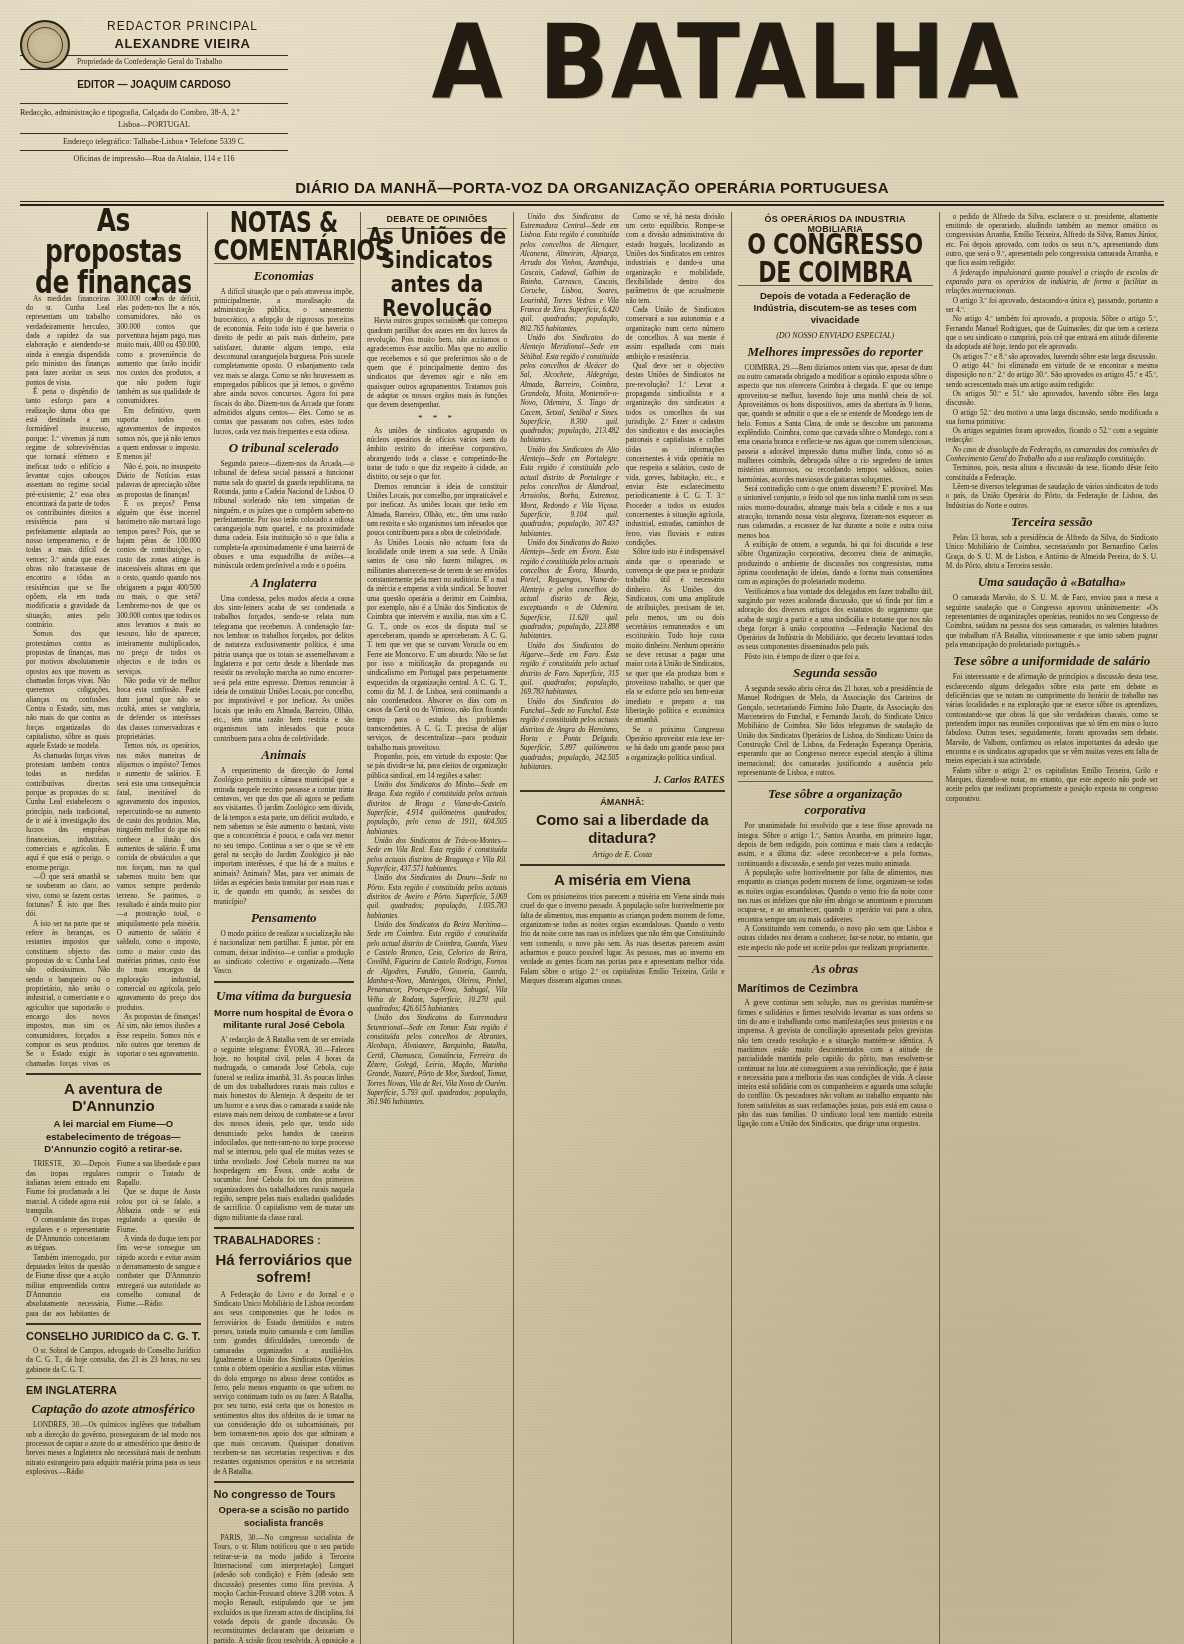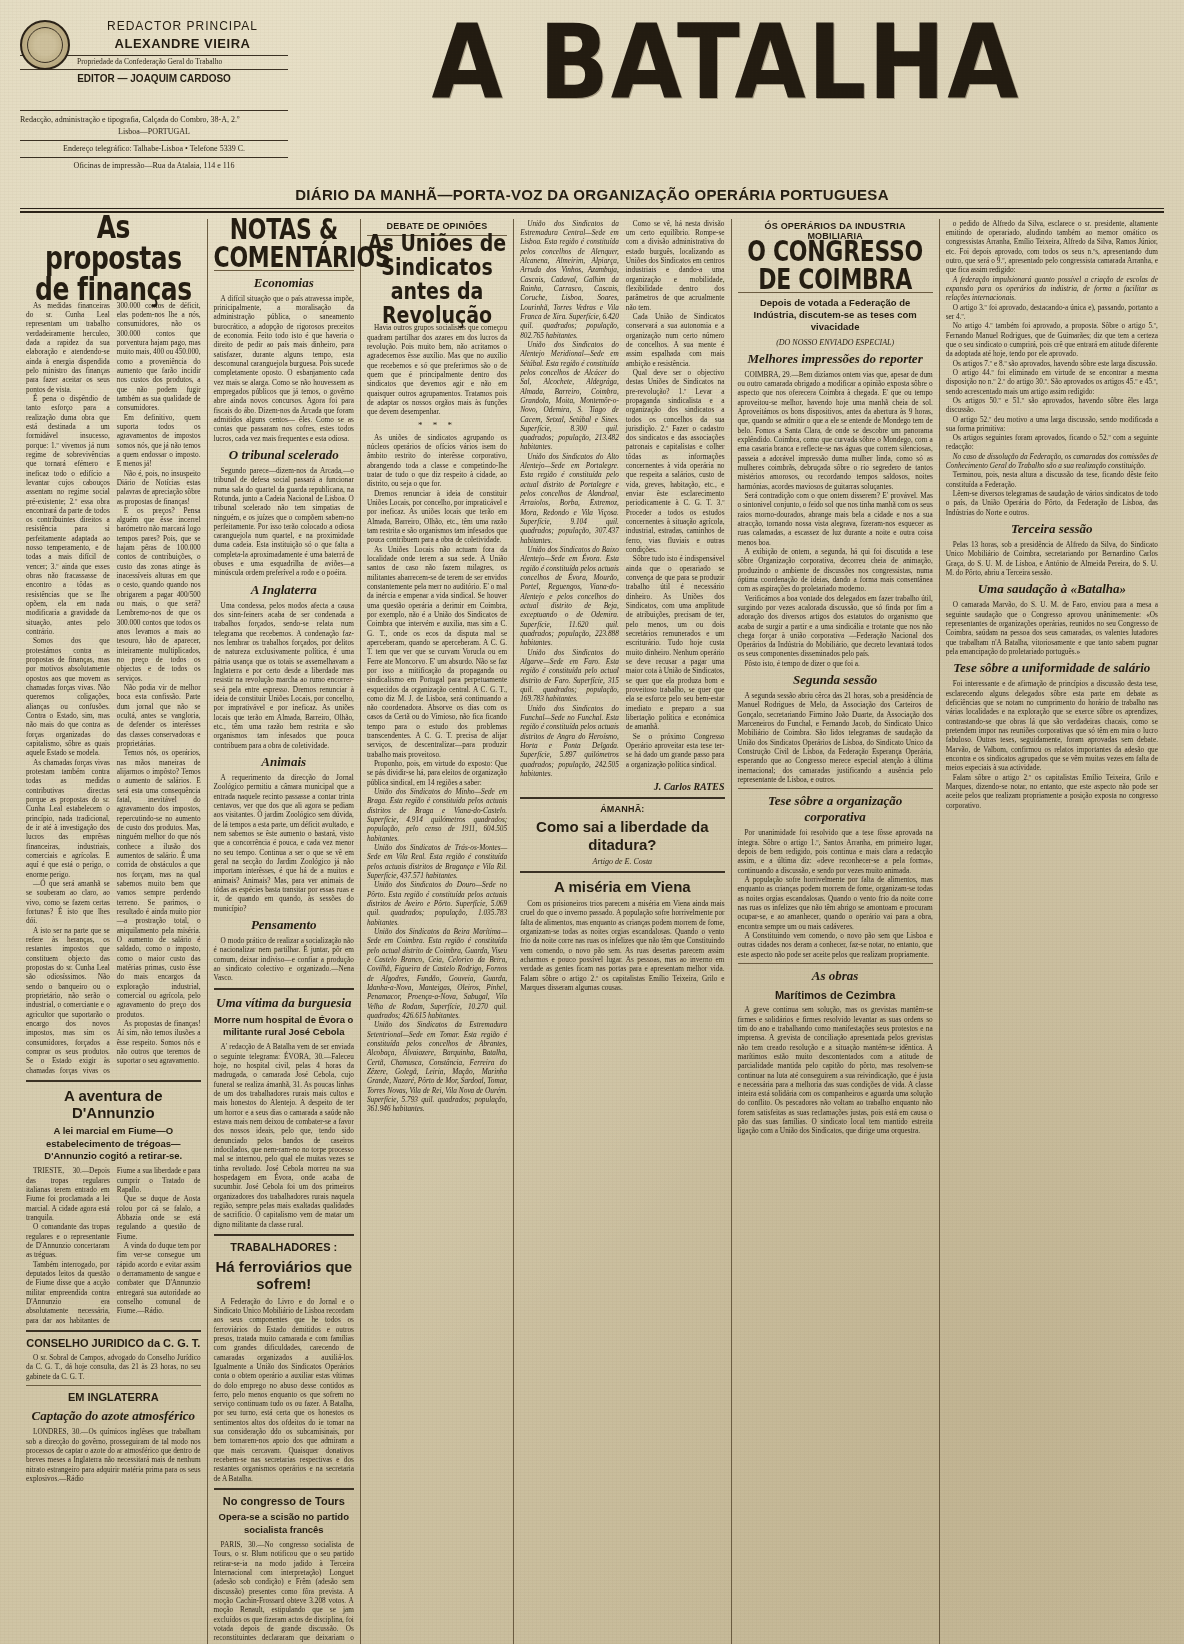--- a/index.html
+++ b/index.html
@@ -43,22 +43,22 @@
     border:2px solid #2a2218;margin:2px 7px 2px 0;
     background:radial-gradient(circle at 50% 50%, #cdc09c 30%, #b8a87f 70%, #9d8c66 100%);
     position:relative;
   }
   .ident .seal:after{
     content:"";position:absolute;inset:5px;border:1px solid #3a3124;border-radius:50%;
   }
   .ident .l1{font-family:"Liberation Sans",sans-serif;font-size:12px;letter-spacing:1px;text-align:center;}
   .ident .l2{font-family:"Liberation Sans",sans-serif;font-weight:bold;font-size:13px;letter-spacing:.5px;text-align:center;}
   .ident .l3{font-size:7.5px;text-align:left;border-top:1px solid #3a3124;border-bottom:1px solid #3a3124;margin-top:1px;padding:1px 0;}
-  .ident .l4{font-family:"Liberation Sans",sans-serif;font-weight:bold;font-size:10px;text-align:center;margin-top:2px;}
-  .ident .addr{clear:both;margin-top:23px;font-size:8px;line-height:1.5;border-top:1px solid #3a3124;padding-top:3px;}
+  .ident .l4{font-family:"Liberation Sans",sans-serif;font-weight:bold;font-size:10px;text-align:center;margin-top:8px;}
+  .ident .addr{clear:both;margin-top:10px;font-size:8px;line-height:1.5;border-top:1px solid #3a3124;padding-top:3px;}
   .ident .addr .c{text-align:center;}
   .ident .addr .sep{border-top:1px solid #3a3124;margin:2px 0;}
 
   .title-wrap{flex:1;text-align:center;}
   .bigtitle{
     font-family:"DejaVu Sans", sans-serif;
     font-weight:bold;
     font-size:92px;
     line-height:.95;
     letter-spacing:2px;
@@ -100,21 +100,21 @@
     font-family:"DejaVu Sans",sans-serif;font-weight:bold;
     font-size:19px;line-height:1.05;text-align:center;margin:2px 0 4px 0;
     transform:scaleY(1.2);transform-origin:center;
   }
   .hd-med{
     font-family:"Liberation Sans",sans-serif;font-weight:bold;
     font-size:15px;line-height:1.15;text-align:center;margin:4px 0 4px 0;
   }
   .hd-sm{
     font-family:"Liberation Sans",sans-serif;font-weight:bold;
-    font-size:11px;line-height:1.2;text-align:center;margin:5px 0 3px 0;
+    font-size:11px;line-height:1.2;margin:5px 0 3px 0;
   }
   .hd-it{
     font-family:"Liberation Serif",serif;font-style:italic;font-weight:bold;
     font-size:13px;text-align:center;margin:4px 0 3px 0;
   }
   .kick{
     font-family:"Liberation Sans",sans-serif;font-weight:bold;font-size:9px;
     text-align:center;letter-spacing:.2px;margin:2px 0 1px 0;
   }
   .deck{

